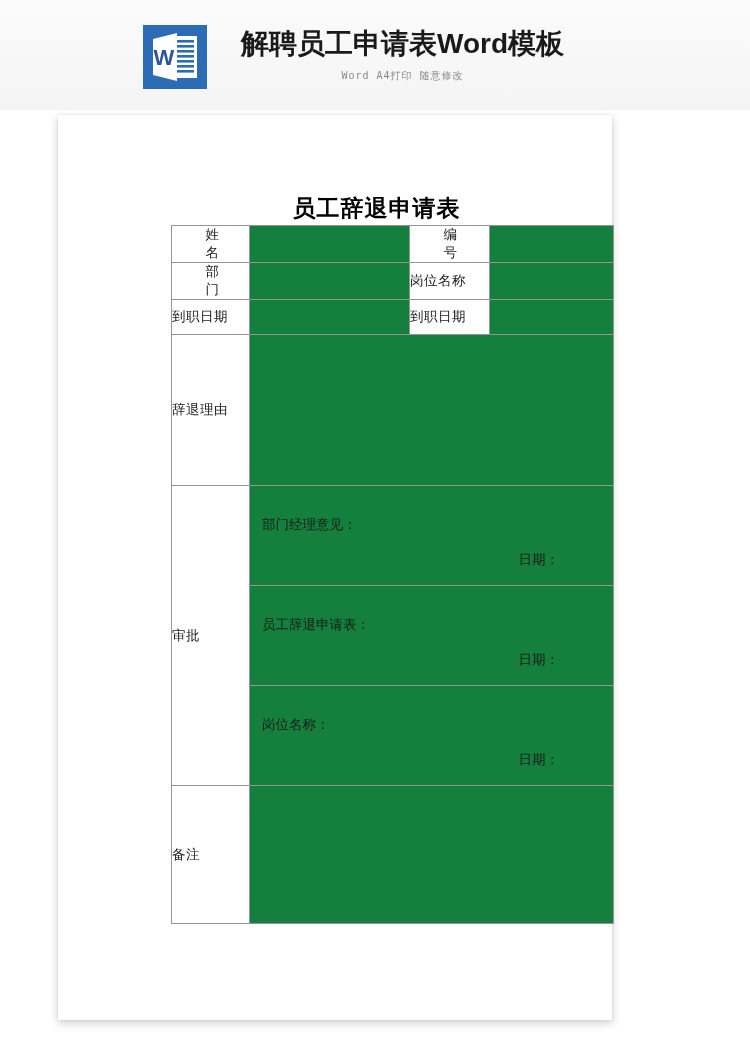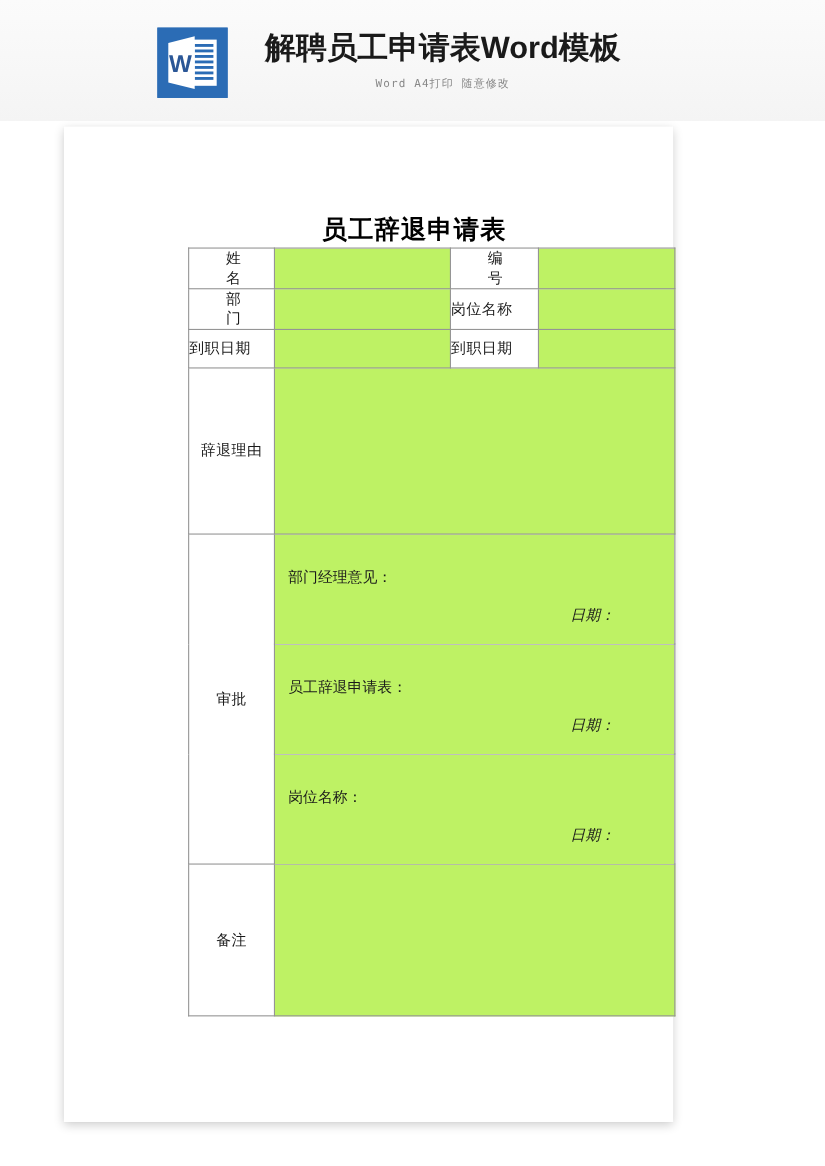--- a/index.html
+++ b/index.html
@@ -118,21 +118,21 @@
   }
   .lbl-spaced {
     text-align: center;
     height: 34px;
   }
   .lbl-spaced span {
     display: inline-block;
     letter-spacing: 10px;
     padding-left: 10px;
   }
-  .val { background: #bef264; }
+  .val { background: #15803d; }
 
   .tall-reason  { height: 150px; }
   .tall-remark  { height: 137px; }
   .appr-cell    { height: 99px; vertical-align: top; position: relative; }
 
   .appr-inner {
     position: relative;
     width: 100%;
     height: 100%;
   }
@@ -144,23 +144,22 @@
     color: #1a1a1a;
     white-space: nowrap;
   }
   .appr-date {
     position: absolute;
     right: 54px;
     top: 65px;
     font-size: 13.5px;
     color: #1a1a1a;
     white-space: nowrap;
-    font-style: italic;
-  }
-  .mid-label { text-align: center; }
+  }
+  .mid-label { text-align: left; }
 </style>
 </head>
 <body>
 
 <div class="banner">
   <div class="banner-inner">
 
     <span class="word-icon">
       <svg width="64" height="64" viewBox="0 0 64 64" xmlns="http://www.w3.org/2000/svg">
         <rect x="0" y="0" width="64" height="64" fill="#2b6cb5"></rect>

